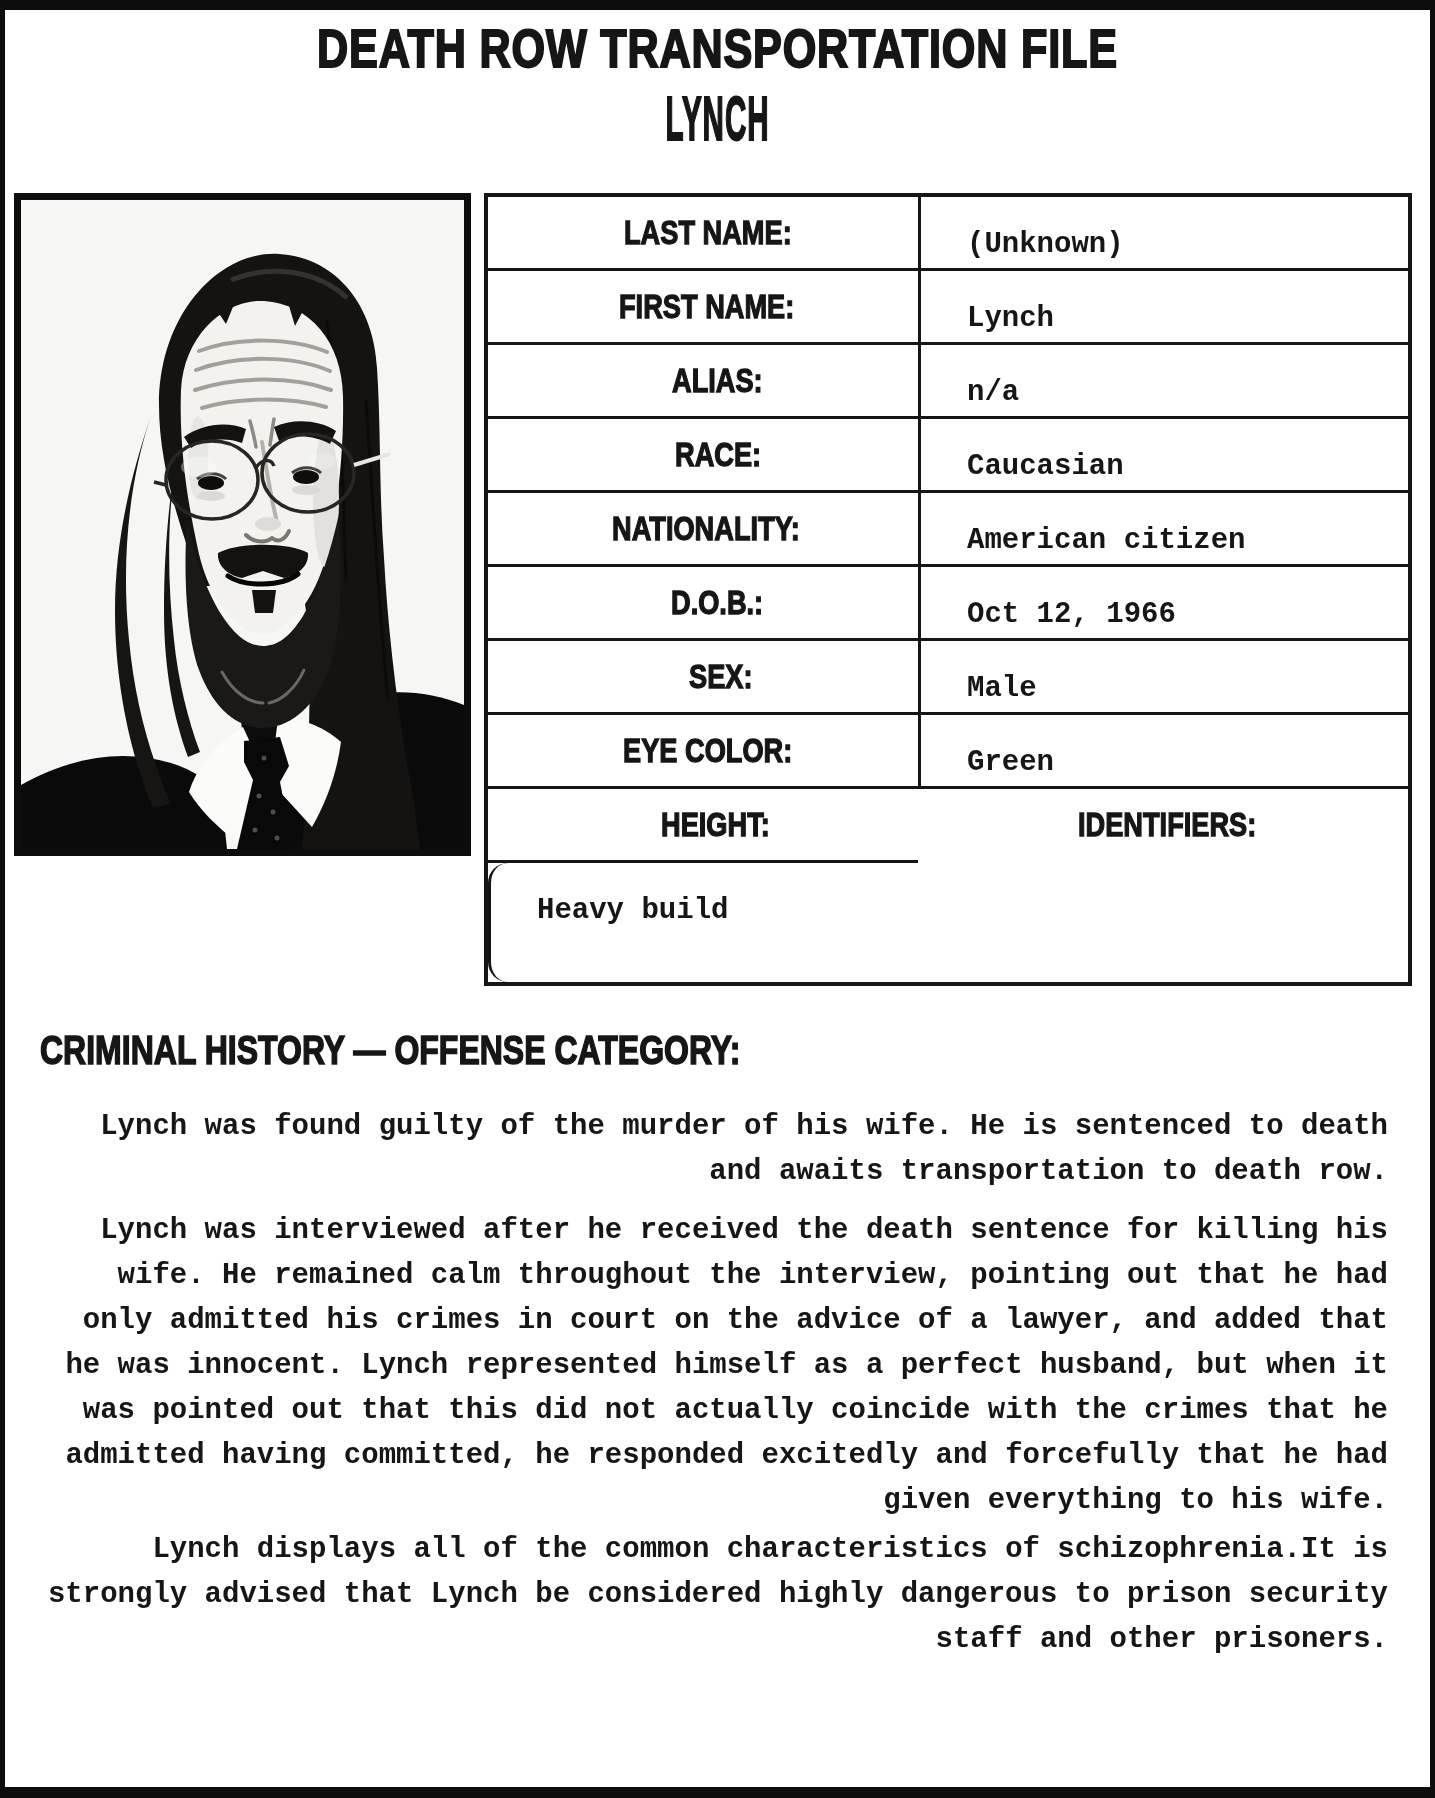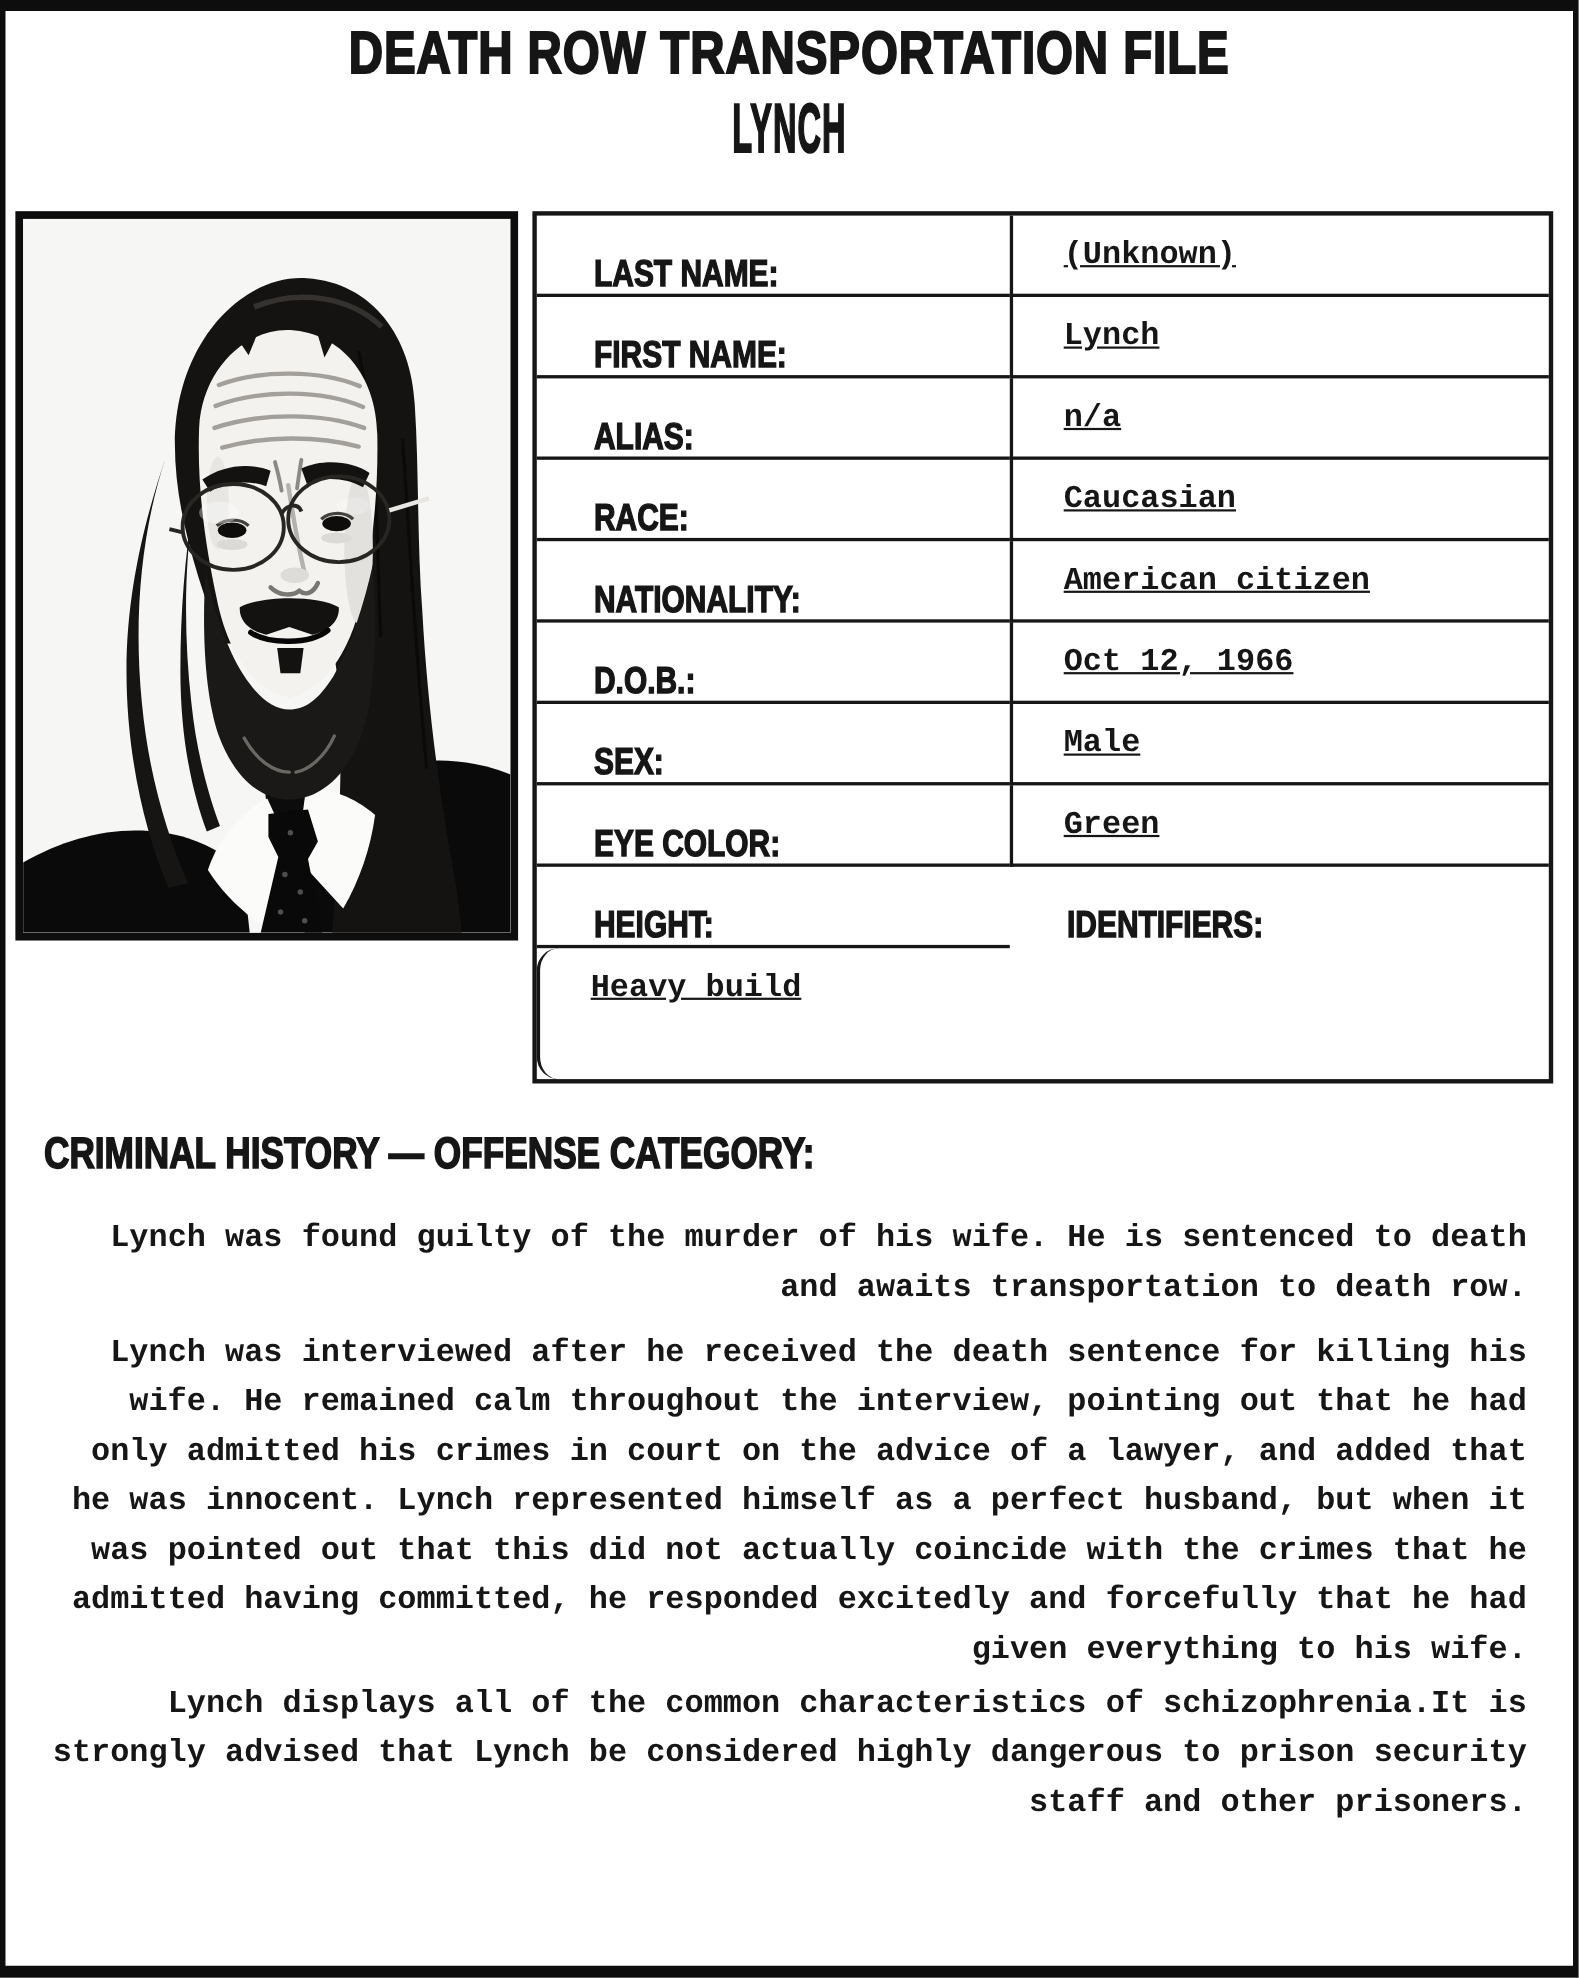--- a/index.html
+++ b/index.html
@@ -65,29 +65,28 @@
     box-sizing:border-box;
     border:4px solid var(--ink);
     display:grid;
     grid-template-columns:430px 1fr;
     grid-template-rows:repeat(9,74px) 1fr;
     background:var(--paper);
     flex:0 0 auto;
   }
   .profile-grid > div{border-bottom:3px solid var(--ink);}
   .profile-grid > div:nth-last-child(-n+2){border-bottom:none;border-radius:20px;}
-  .cell-lab{padding:36px 0 0 52px;}
+  .cell-lab{padding:18px 0 0 52px;text-align:center;}
   .cell-val{
     border-left:3px solid var(--ink);
-    padding:20px 0 0 46px;
+    padding:32px 0 0 46px;
     font-family:"Liberation Mono", monospace;
     font-weight:700;
     font-size:29px;
     line-height:1.1;
-    text-decoration:underline;
   }
   .lbl{
     font-family:"Liberation Sans", sans-serif;
     font-weight:700;
     font-size:34px;
     line-height:1;
     display:inline-block;
     transform:scaleX(0.80);
     transform-origin:0 50%;
     -webkit-text-stroke:1.3px var(--ink);

